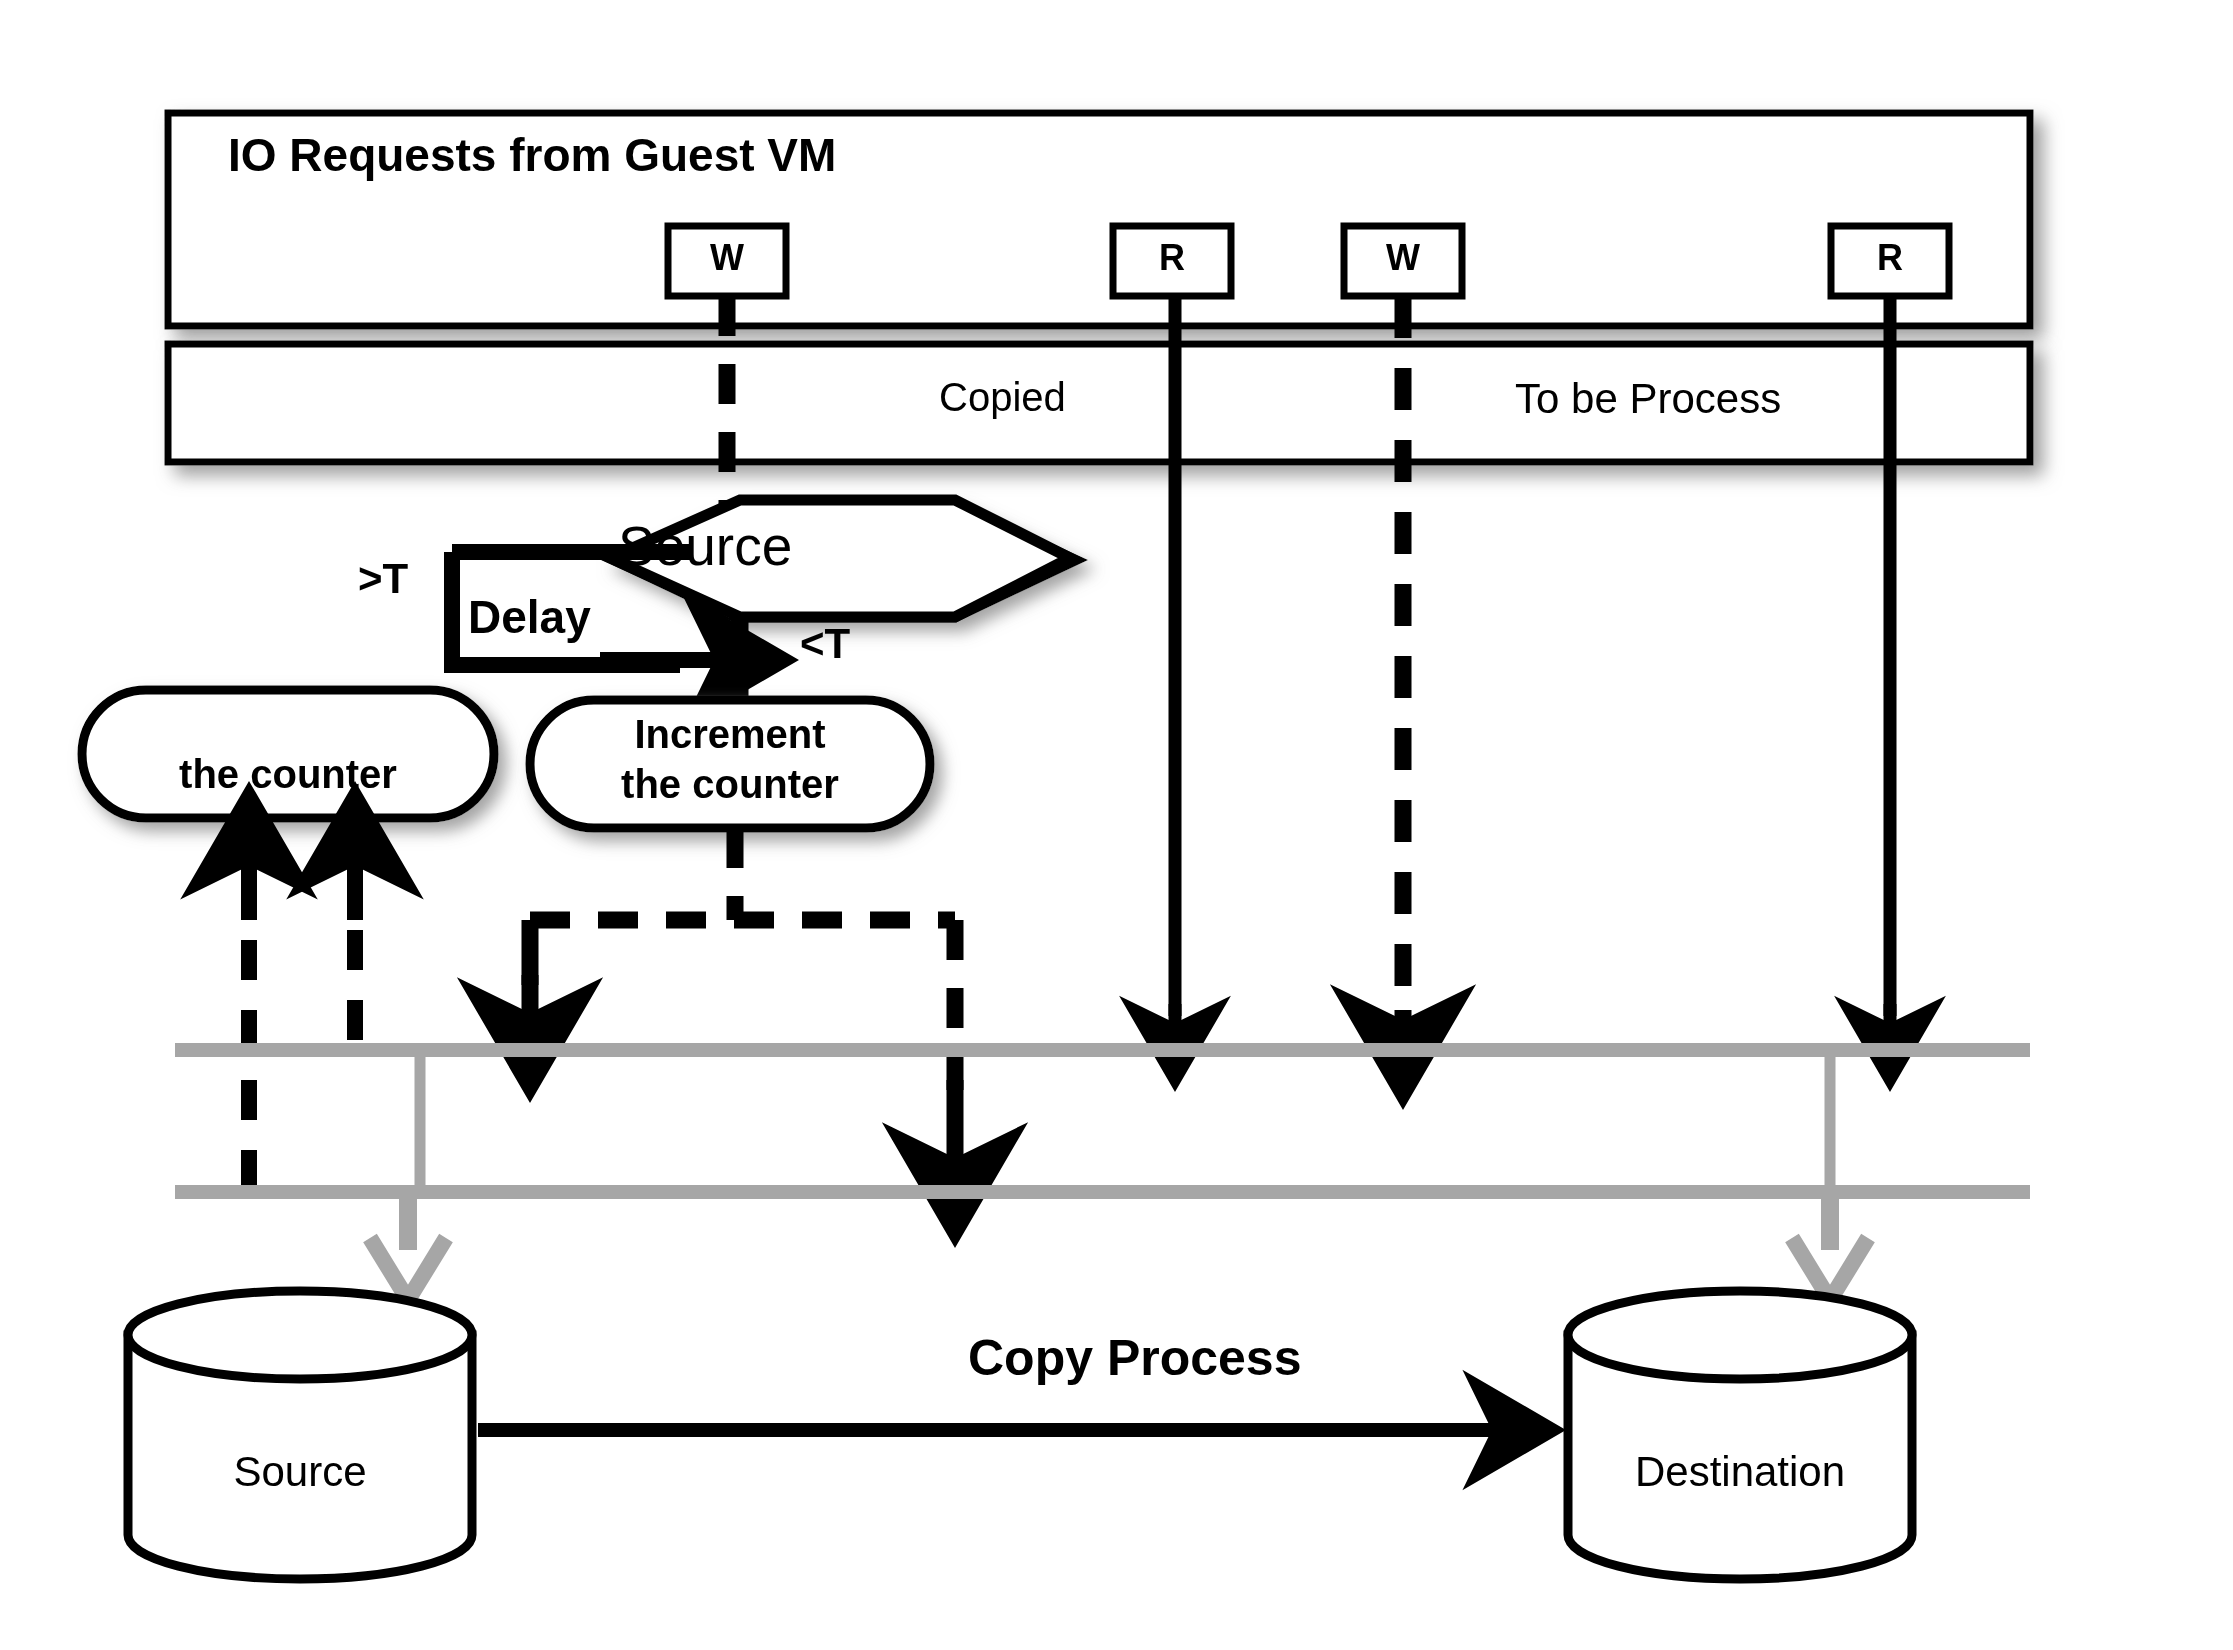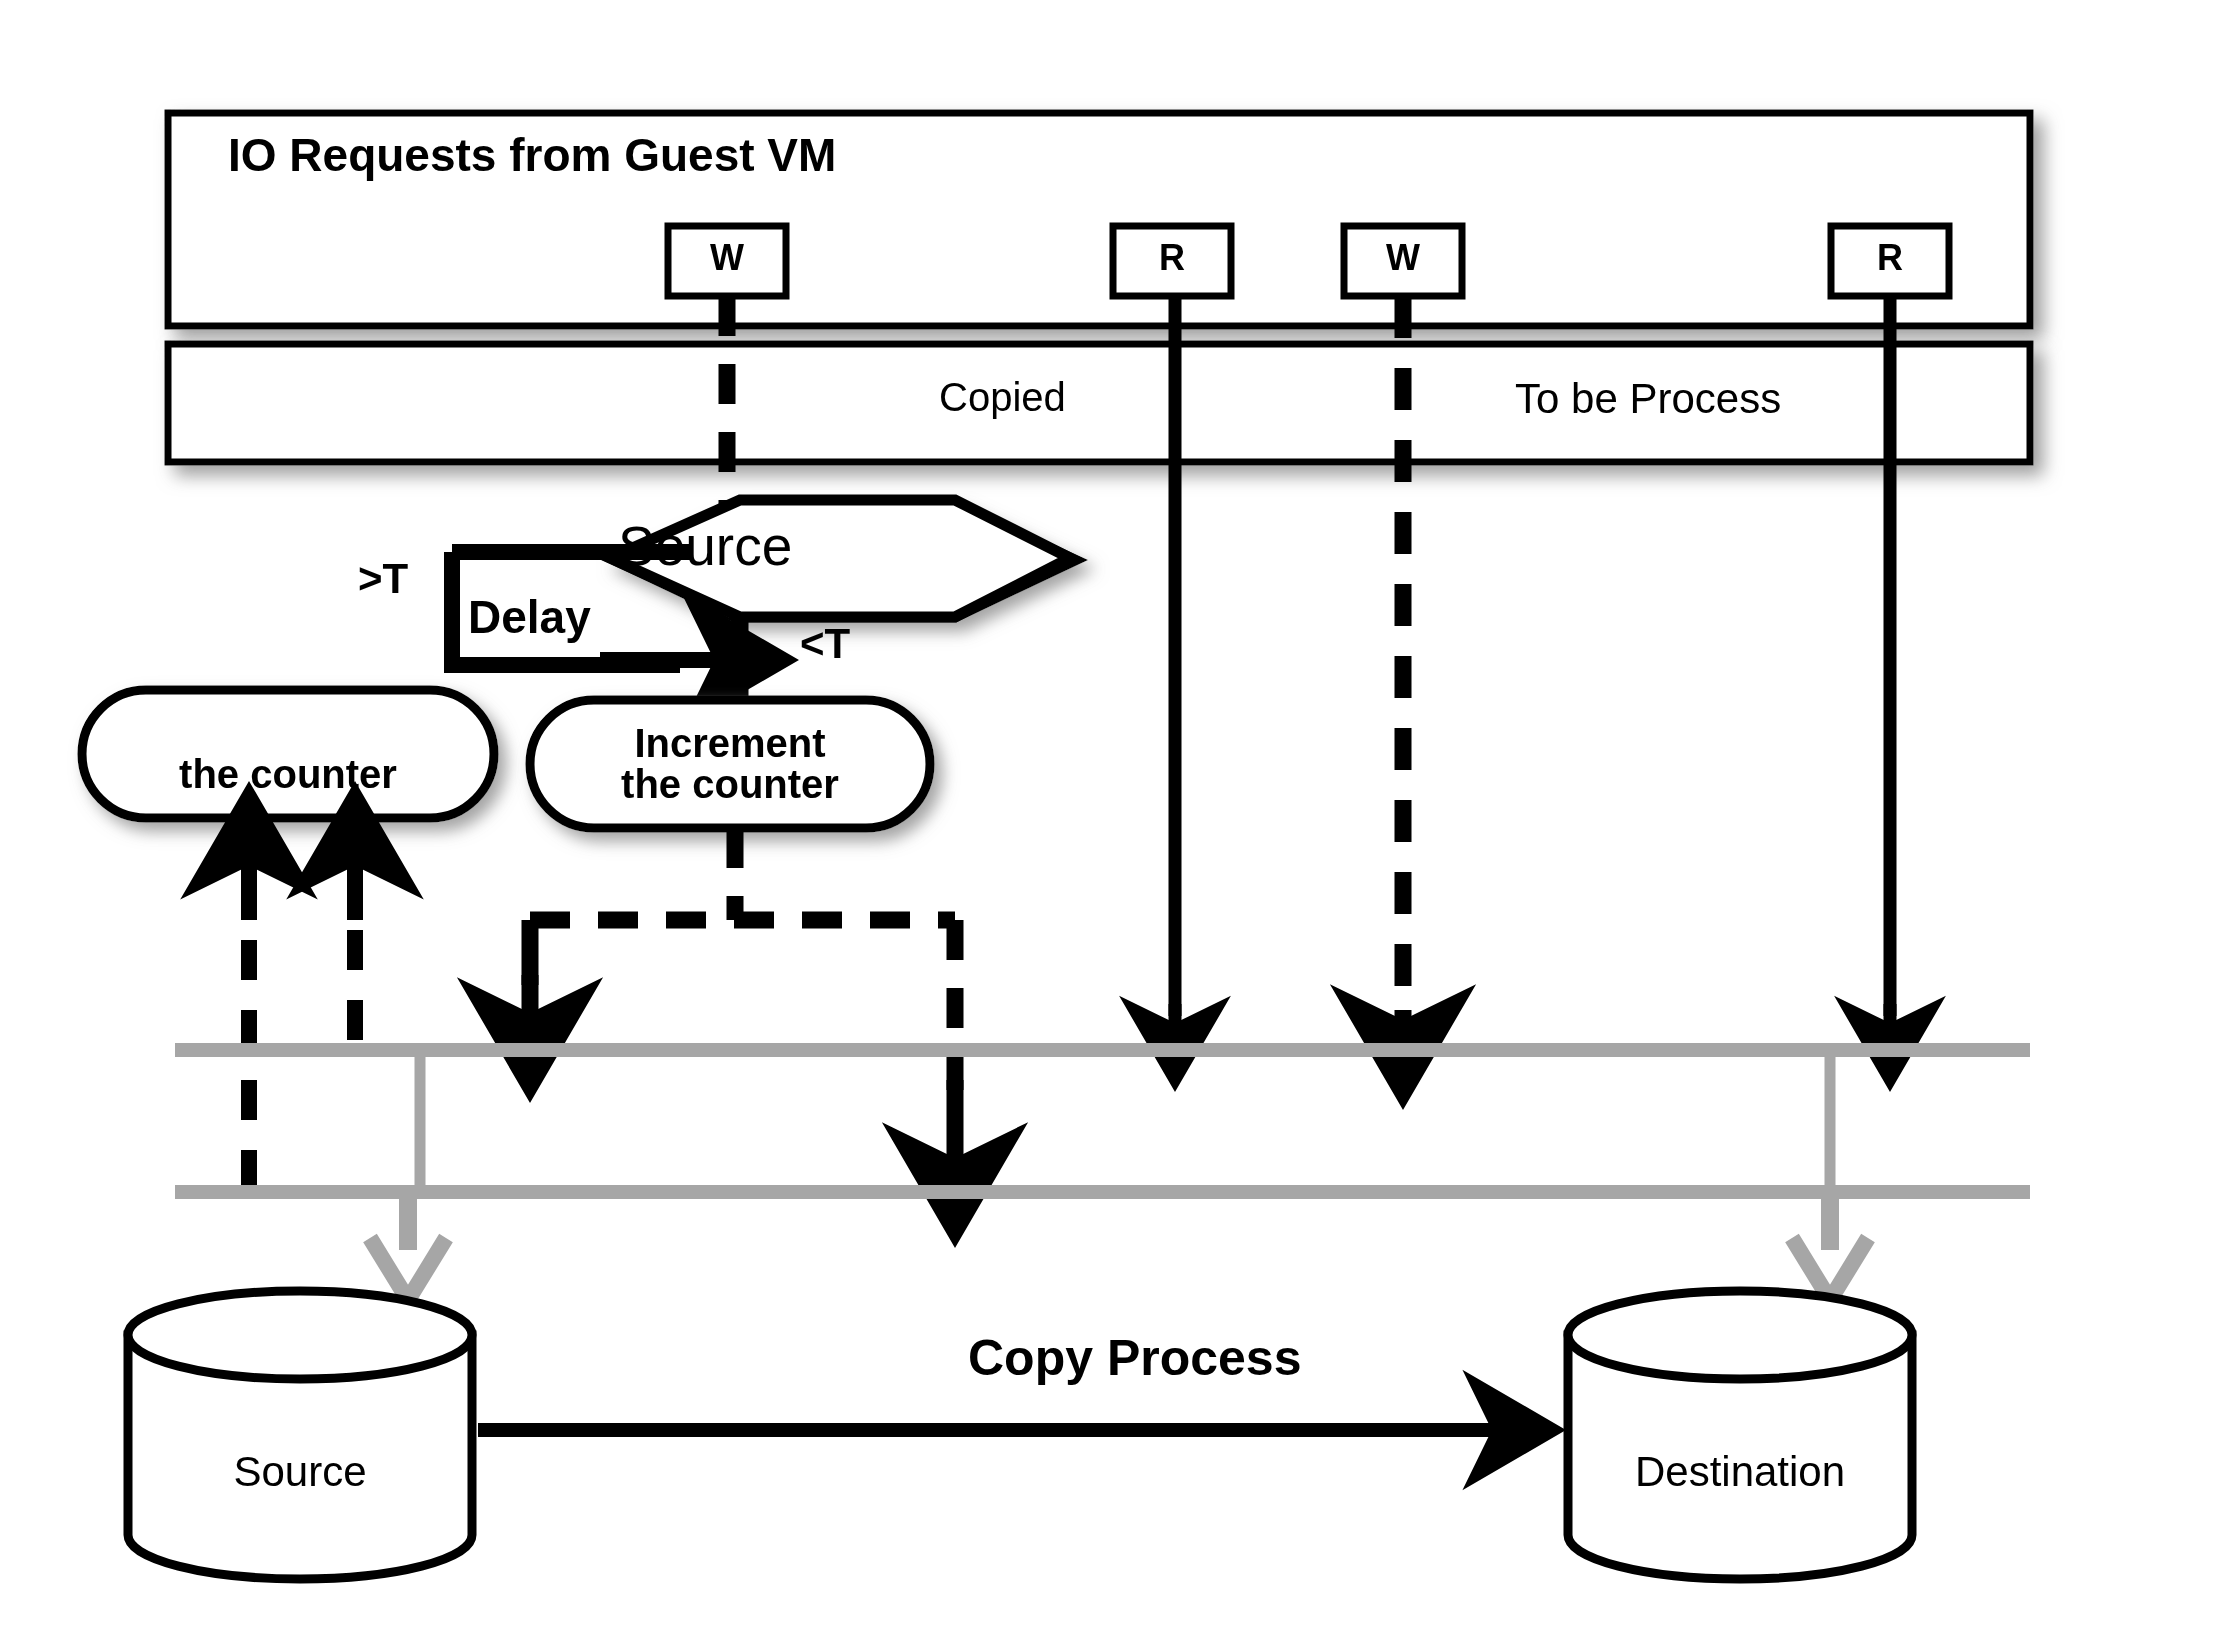--- a/index.html
+++ b/index.html
@@ -175,20 +175,20 @@
   <div class="lbl" style="left:911px; top:375px; font-size:40px;margin-left:28px;">Copied</div>
   <div class="lbl" style="left:1515px; top:375px; font-size:42px;">To be Process</div>
 
   <div class="lbl" style="left:618px; top:516px; font-size:55px;">Source</div>
   <div class="lbl lbl-bold" style="left:358px; top:555px; font-size:42px;">&gt;T</div>
   <div class="lbl lbl-bold" style="left:800px; top:620px; font-size:42px;">&lt;T</div>
   <div class="lbl lbl-bold" style="left:468px; top:592px; font-size:46px;">Delay</div>
 
   <div class="lbl lbl-bold" style="left:82px; top:752px; width:412px; text-align:center; font-size:40px;">the counter</div>
 
-  <div class="lbl lbl-bold" style="left:530px; top:712px; width:400px; text-align:center; font-size:40px;margin-top:9px;">Increment</div>
+  <div class="lbl lbl-bold" style="left:530px; top:712px; width:400px; text-align:center; font-size:40px;">Increment</div>
   <div class="lbl lbl-bold" style="left:530px; top:762px; width:400px; text-align:center; font-size:40px;">the counter</div>
 
   <div class="lbl" style="left:1568px; top:1448px; width:344px; text-align:center; font-size:42px;">Destination</div>
   <div class="lbl" style="left:128px; top:1448px; width:344px; text-align:center; font-size:42px;">Source</div>
   <div class="lbl lbl-bold" style="left:968px; top:1330px; font-size:50px;">Copy Process</div>
 
 </div>
 
 </body></html>

